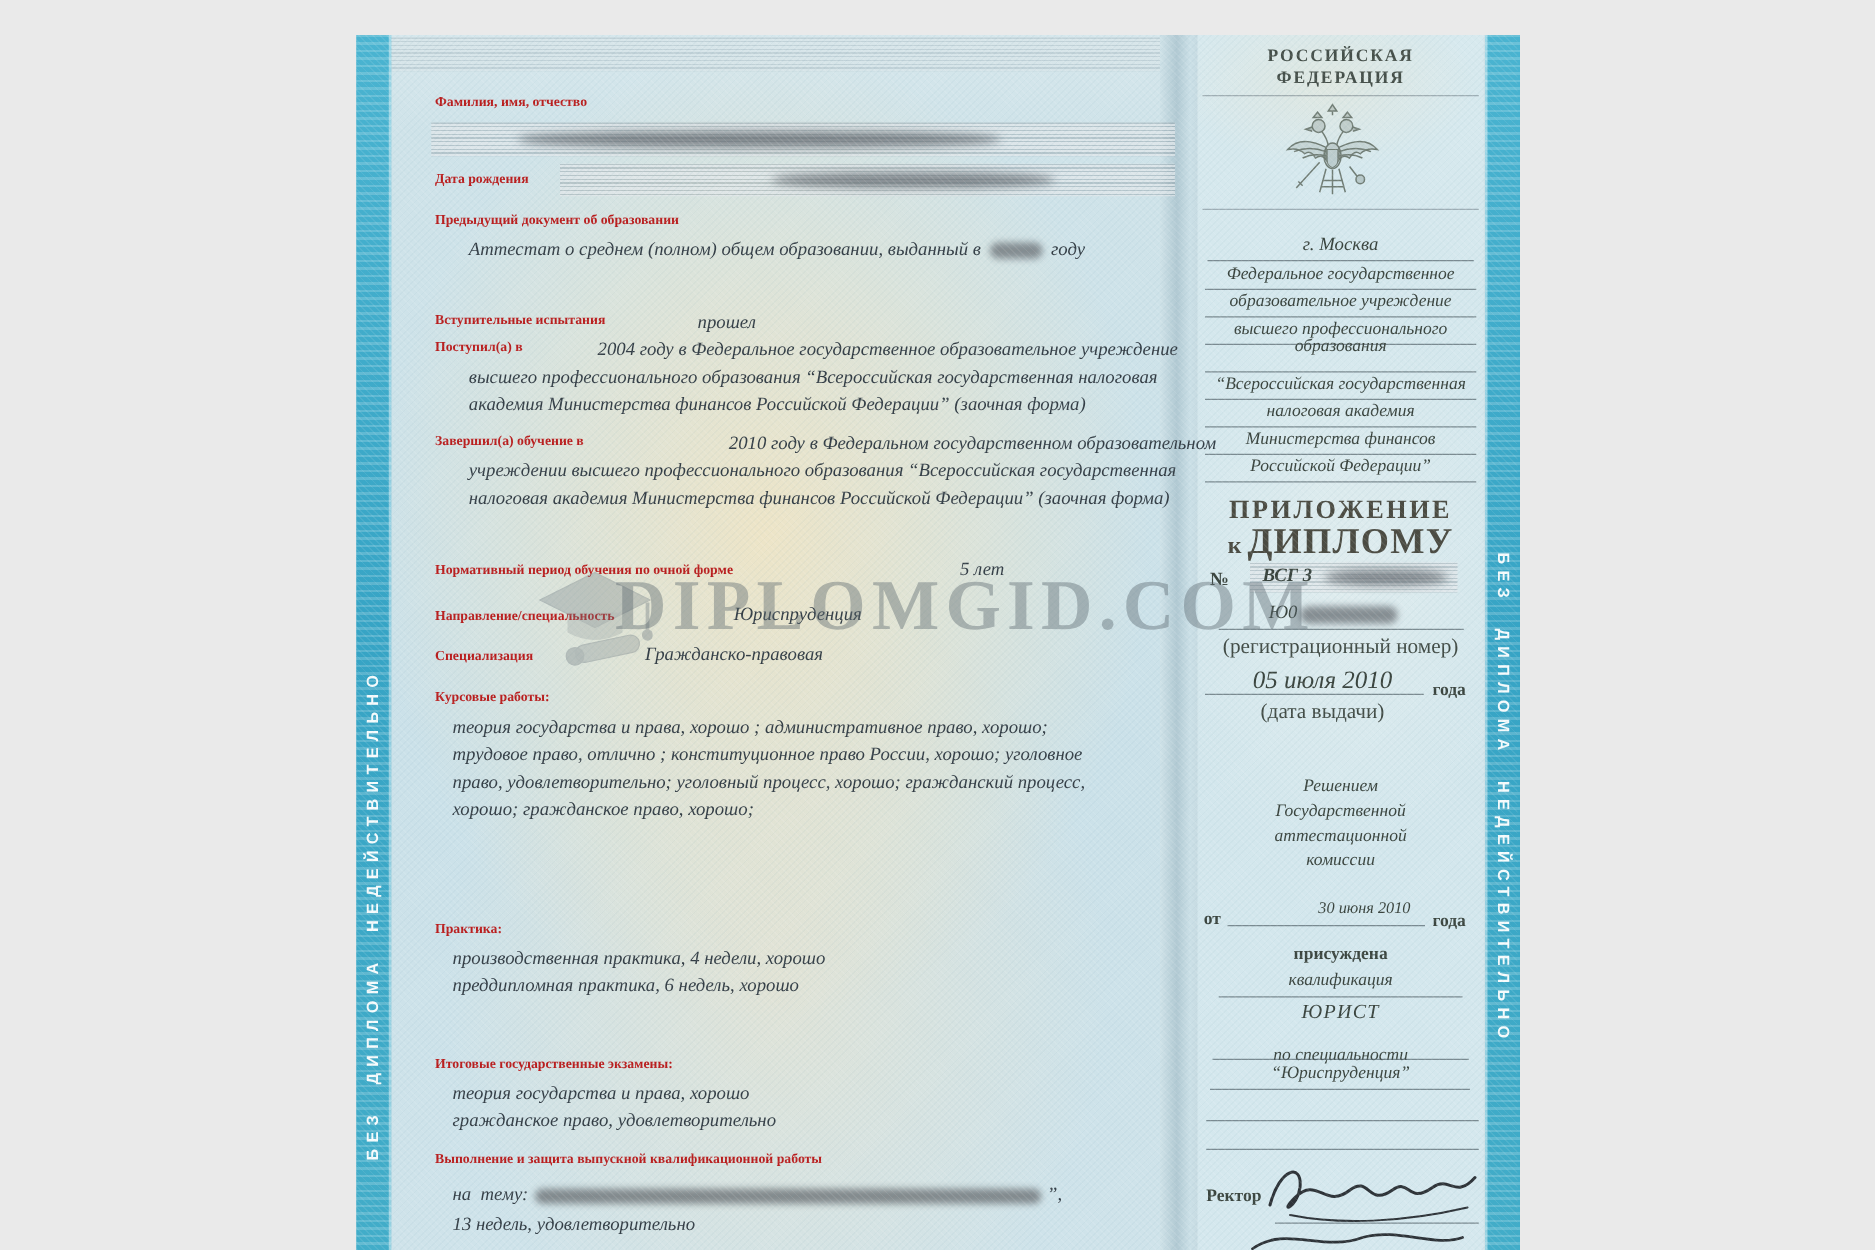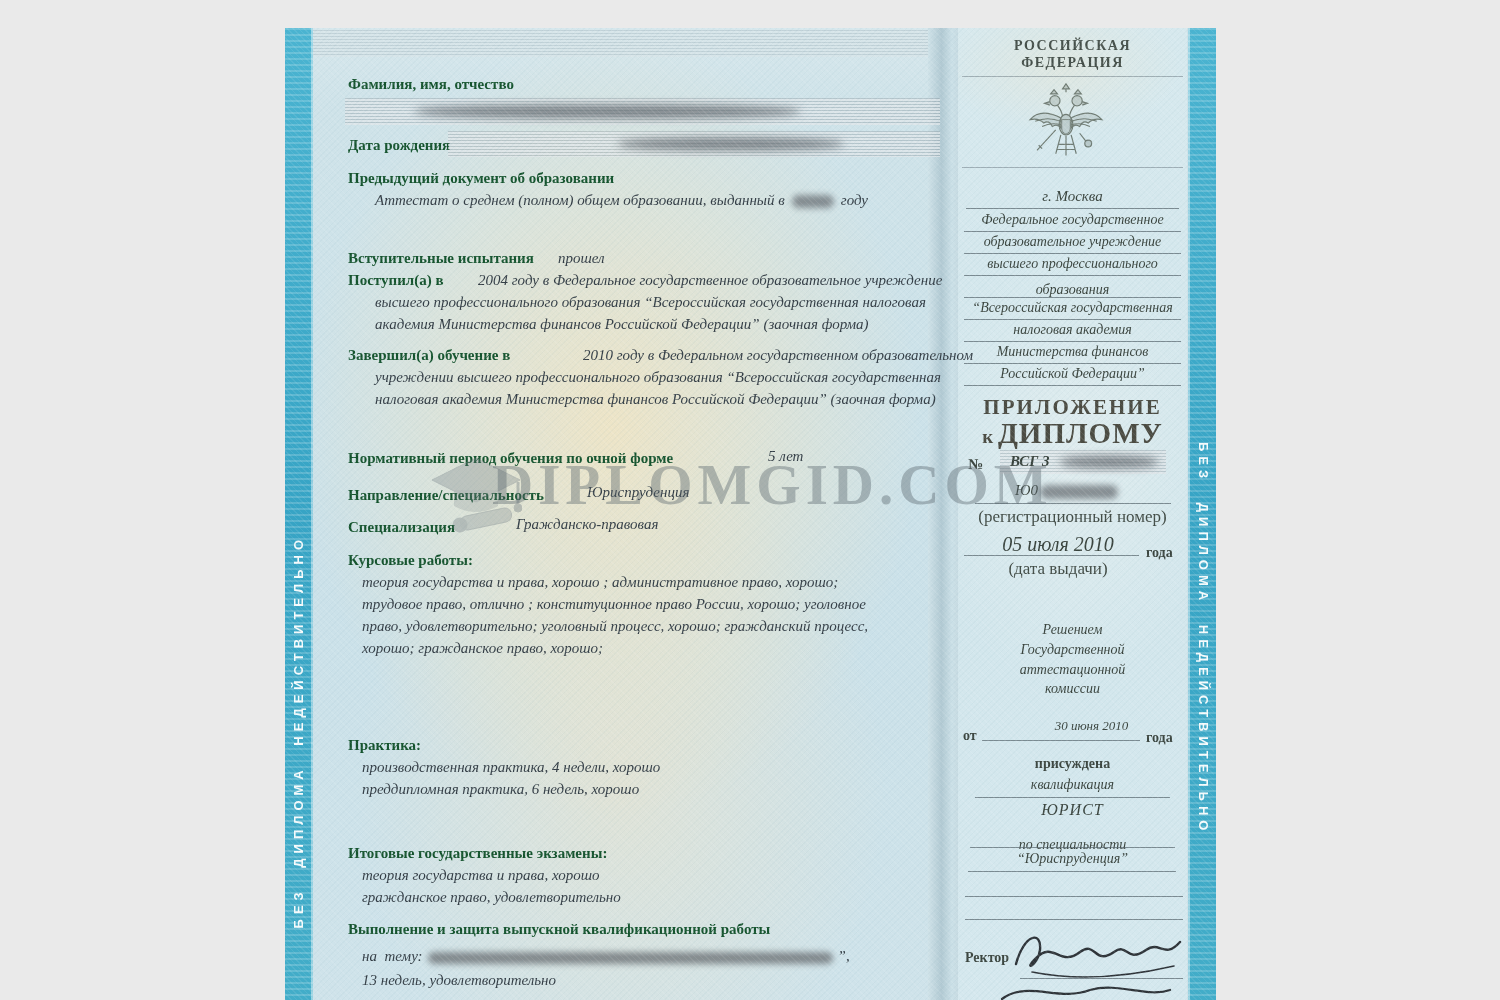--- a/index.html
+++ b/index.html
@@ -39,21 +39,21 @@
   .band-l{left:285px;border-right:2px solid rgba(255,255,255,.45);}
   .band-r{left:1188px;border-left:2px solid rgba(255,255,255,.45);}
   .band-text{
     position:absolute;left:50%;
     font-family:"Liberation Sans",sans-serif;font-size:13px;font-weight:bold;
     color:rgba(255,255,255,.95);letter-spacing:5px;word-spacing:11px;white-space:pre;
     writing-mode:vertical-rl;}
   .band-text.up{bottom:72px;transform:translateX(-50%) rotate(180deg);}
   .band-text.down{top:414px;transform:translateX(-50%);}
   
-  .lbl{font-family:"Liberation Serif",serif;font-weight:600;font-size:15px;color:#14532d;white-space:pre;}
+  .lbl{font-family:"Liberation Serif",serif;font-weight:600;font-size:11px;color:#b91c1c;white-space:pre;}
   .val{font-family:"Liberation Serif",serif;font-style:italic;font-size:15px;color:#333d45;white-space:pre;}
   .rlbl{font-family:"Liberation Serif",serif;font-weight:600;font-size:14px;color:#3b453f;white-space:pre;}
   .rval{font-family:"Liberation Serif",serif;font-style:italic;font-size:14px;color:#39433d;white-space:pre;}
   .cap{font-family:"Liberation Serif",serif;font-size:17px;color:#414b45;white-space:pre;}
   .ctr{text-align:center;}
   .uline{position:absolute;height:1px;background:rgba(84,98,106,.7);}
   .hline{position:absolute;height:1px;background:rgba(90,104,112,.45);}
   
   .strip{position:absolute;
     background:repeating-linear-gradient(to bottom, rgba(118,128,136,.30) 0 1px, rgba(226,231,234,.70) 1px 3px);}
@@ -174,21 +174,21 @@
 
 <div class="abs ctr rval" style="left:958px;top:188px;width:229px;font-size:15px;">г. Москва</div>
 <div class="uline" style="left:966px;top:208px;width:213px;"></div>
 
 <div class="abs ctr rval" style="left:958px;top:212px;width:229px;">Федеральное государственное</div>
 <div class="uline" style="left:964px;top:231px;width:217px;"></div>
 <div class="abs ctr rval" style="left:958px;top:234px;width:229px;">образовательное учреждение</div>
 <div class="uline" style="left:964px;top:253px;width:217px;"></div>
 <div class="abs ctr rval" style="left:958px;top:256px;width:229px;">высшего профессионального</div>
 <div class="uline" style="left:964px;top:275px;width:217px;"></div>
-<div class="abs ctr rval" style="left:958px;top:282px;width:229px;">образования</div>
+<div class="abs ctr rval" style="left:958px;top:270px;width:229px;">образования</div>
 <div class="uline" style="left:964px;top:297px;width:217px;"></div>
 <div class="abs ctr rval" style="left:958px;top:300px;width:229px;">“Всероссийская государственная</div>
 <div class="uline" style="left:964px;top:319px;width:217px;"></div>
 <div class="abs ctr rval" style="left:958px;top:322px;width:229px;">налоговая академия</div>
 <div class="uline" style="left:964px;top:341px;width:217px;"></div>
 <div class="abs ctr rval" style="left:958px;top:344px;width:229px;font-style:italic;">Министерства финансов</div>
 <div class="uline" style="left:964px;top:363px;width:217px;"></div>
 <div class="abs ctr rval" style="left:958px;top:366px;width:229px;">Российской Федерации”</div>
 <div class="uline" style="left:964px;top:385px;width:217px;"></div>
 

